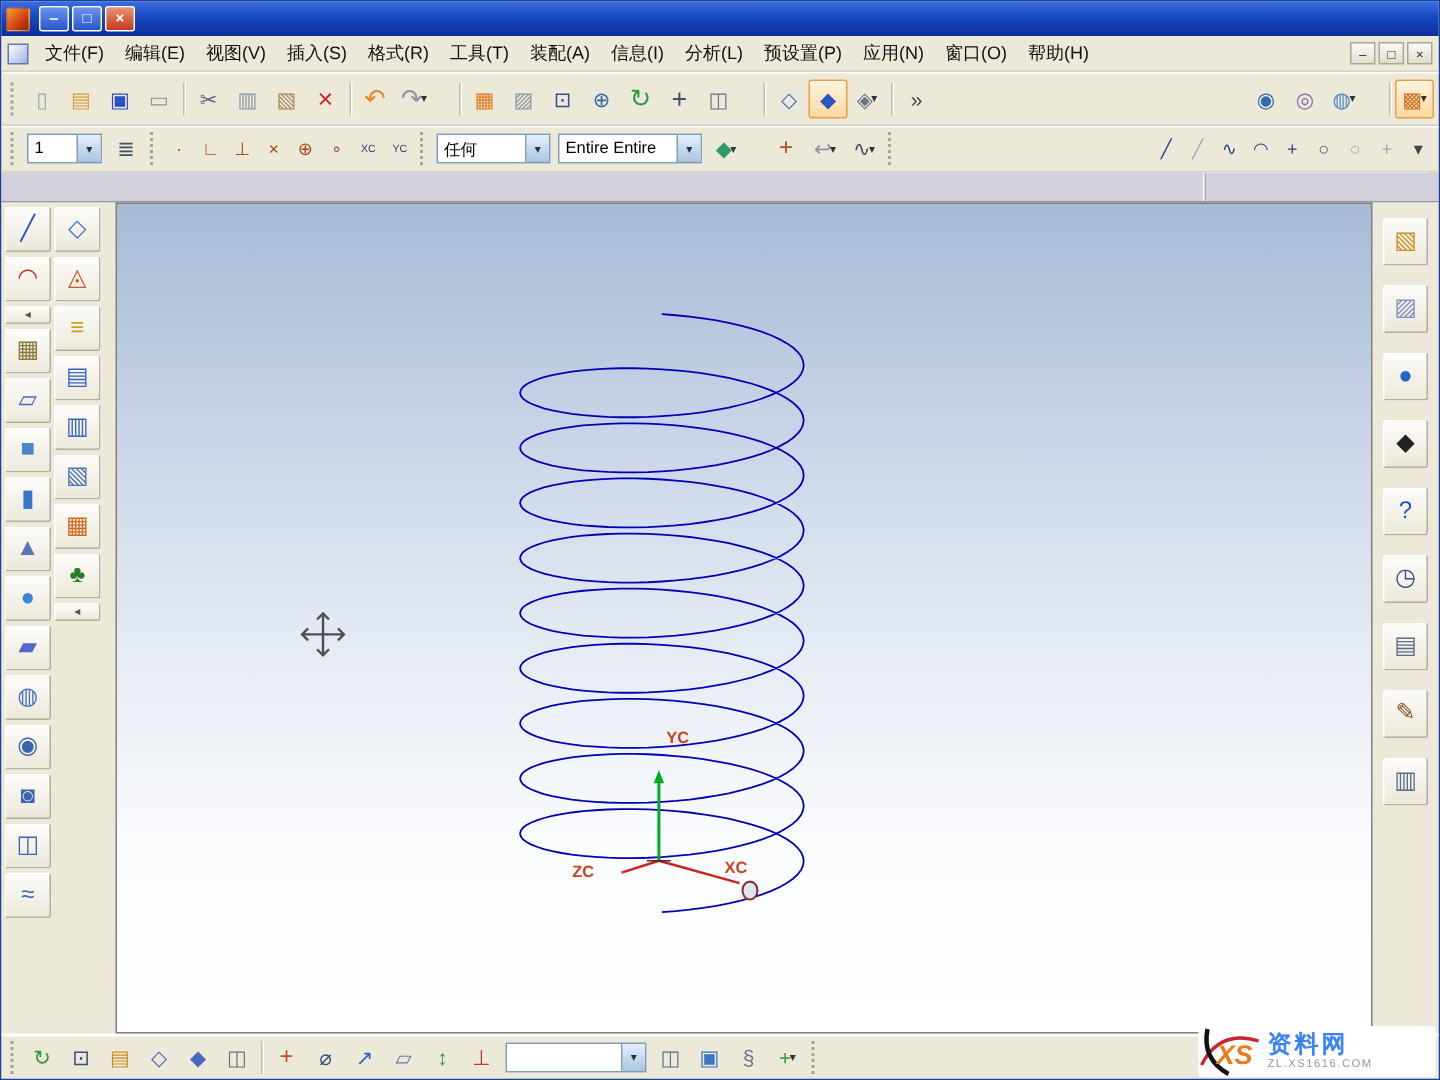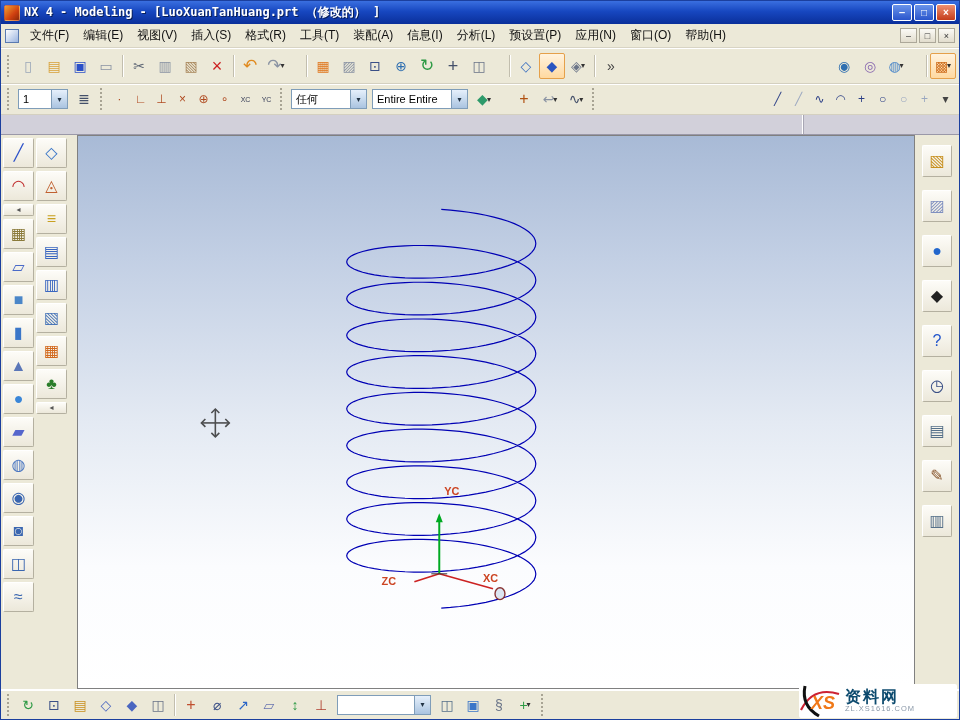--- a/index.html
+++ b/index.html
@@ -68,21 +68,20 @@
   .wm-site{font-size:16px;font-weight:bold;letter-spacing:2px}
   .wm-url{font-size:7.5px;letter-spacing:1px}
 </style>
 </head>
 <body>
 
 <div class="window">
 
   <div class="titlebar">
     <span class="app-icon"></span>
-    <span class="title-text">NX 4 - Modeling - [LuoXuanTanHuang.prt （修改的） ]</span>
     <span style="display:flex">
         <span class="win-btn">
           <span class="glyph">‒</span>
         </span>
         <span class="win-btn">
           <span class="glyph">□</span>
         </span>
         <span class="win-btn close">
           <span class="glyph">×</span>
         </span>
@@ -523,18 +522,18 @@
 
   <div class="watermark">
     <span class="wm-logo">
       <svg viewBox="0 0 46 34" width="46" height="34">
         <path d="M 2 26 Q 14 2 40 10" fill="none" stroke="#cc2233" stroke-width="2.2"></path>
         <path d="M 6 2 Q 2 22 20 32" fill="none" stroke="#111" stroke-width="3"></path>
         <text id="wm-letters" x="12" y="25" font-size="18" font-weight="bold" font-style="italic" fill="#f07818">XS</text>
       </svg>
     </span>
     <span class="wm-texts">
-      <span class="wm-site" id="wm-site" style="color: #0c4a6e;">资料网</span>
+      <span class="wm-site" id="wm-site" style="color: #3b82f6;">资料网</span>
       <span class="wm-url" id="wm-url" style="color: rgb(138, 152, 168);">ZL.XS1616.COM</span>
     </span>
   </div>
 
 </div>
 
 </body></html>

